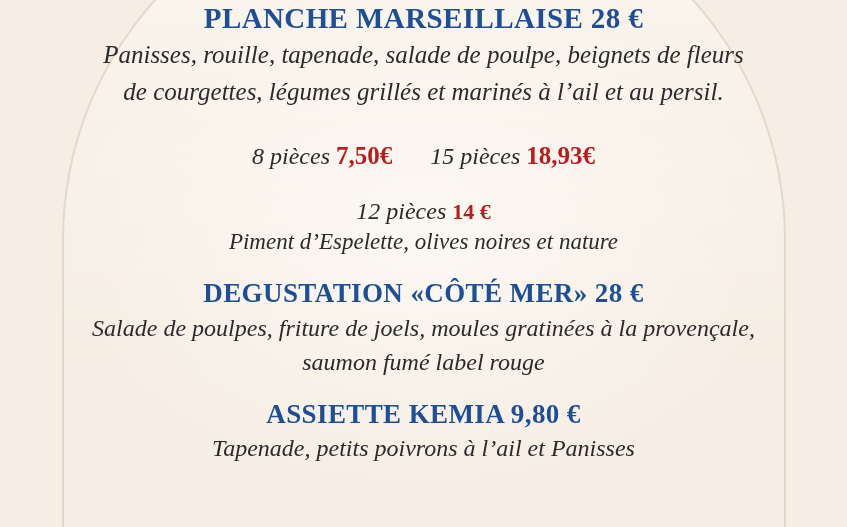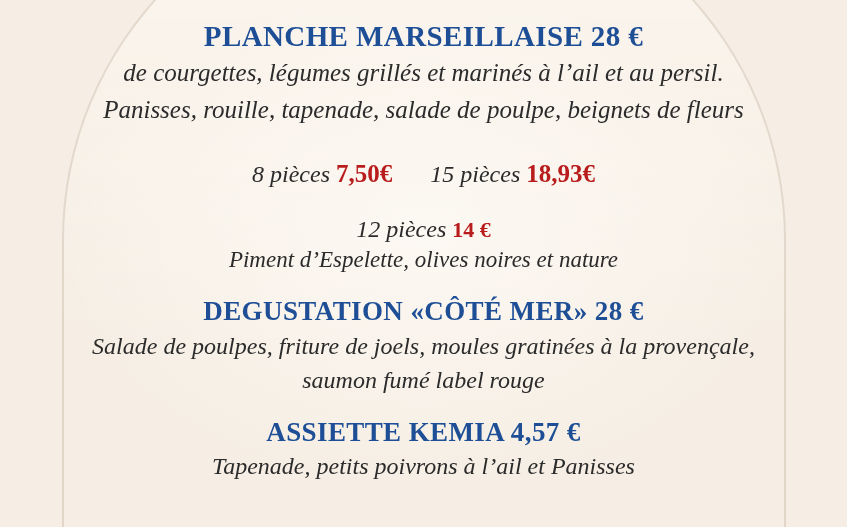--- a/index.html
+++ b/index.html
@@ -59,21 +59,21 @@
     font-style: italic;
     line-height: 1.2;
   }
   .priceline .amt {
     color: #b91c1c;
     font-style: normal;
     font-weight: bold;
   }
 
   
-  #sec-planche .title { font-size: 29px; padding-top: 20px; }
+  #sec-planche .title { font-size: 29px; padding-top: 2px; }
   #sec-planche .desc  { font-size: 25px; margin-top: 6px; }
 
   #sec-panisse { margin-top: 34px; }
   #sec-panisse .title { font-size: 27px; }
   #sec-panisse .priceline { font-size: 24px; margin-top: 5px; }
   #sec-panisse .priceline .amt { font-size: 25px; }
   #sec-panisse .gap { display:inline-block; width: 26px; }
 
   #sec-decouverte { margin-top: 26px; }
   #sec-decouverte .title { font-size: 27px; }
@@ -92,22 +92,22 @@
 </head>
 <body>
 
 <div class="bg-arch"></div>
 <div class="bg-vignette"></div>
 
 <div class="menu">
 
   <div class="section" id="sec-planche">
     <div class="title">PLANCHE MARSEILLAISE  28 €</div>
+    <div class="desc">Panisses, rouille, tapenade, salade de poulpe, beignets de fleurs</div>
     <div class="desc">de courgettes, légumes grillés et marinés à l’ail et au persil.</div>
-    <div class="desc">Panisses, rouille, tapenade, salade de poulpe, beignets de fleurs</div>
   </div>
 
   <div class="section" id="sec-panisse">
     <div class="priceline">
       <span>8 pièces</span>
       <span class="amt">7,50€</span>
       <span class="gap"></span>
       <span>15 pièces</span>
       <span class="amt">18,93€</span>
     </div>
@@ -121,17 +121,17 @@
     <div class="desc">Piment d’Espelette, olives noires et nature</div>
   </div>
 
   <div class="section" id="sec-degustation">
     <div class="title">DEGUSTATION «CÔTÉ MER» 28 €</div>
     <div class="desc">Salade de poulpes, friture de joels, moules gratinées à la provençale,</div>
     <div class="desc">saumon fumé label rouge</div>
   </div>
 
   <div class="section" id="sec-kemia">
-    <div class="title">ASSIETTE KEMIA  4,57 €</div>
+    <div class="title">ASSIETTE KEMIA  9,80 €</div>
     <div class="desc">Tapenade, petits poivrons à l’ail et Panisses</div>
   </div>
 
 </div>
 
 </body></html>

